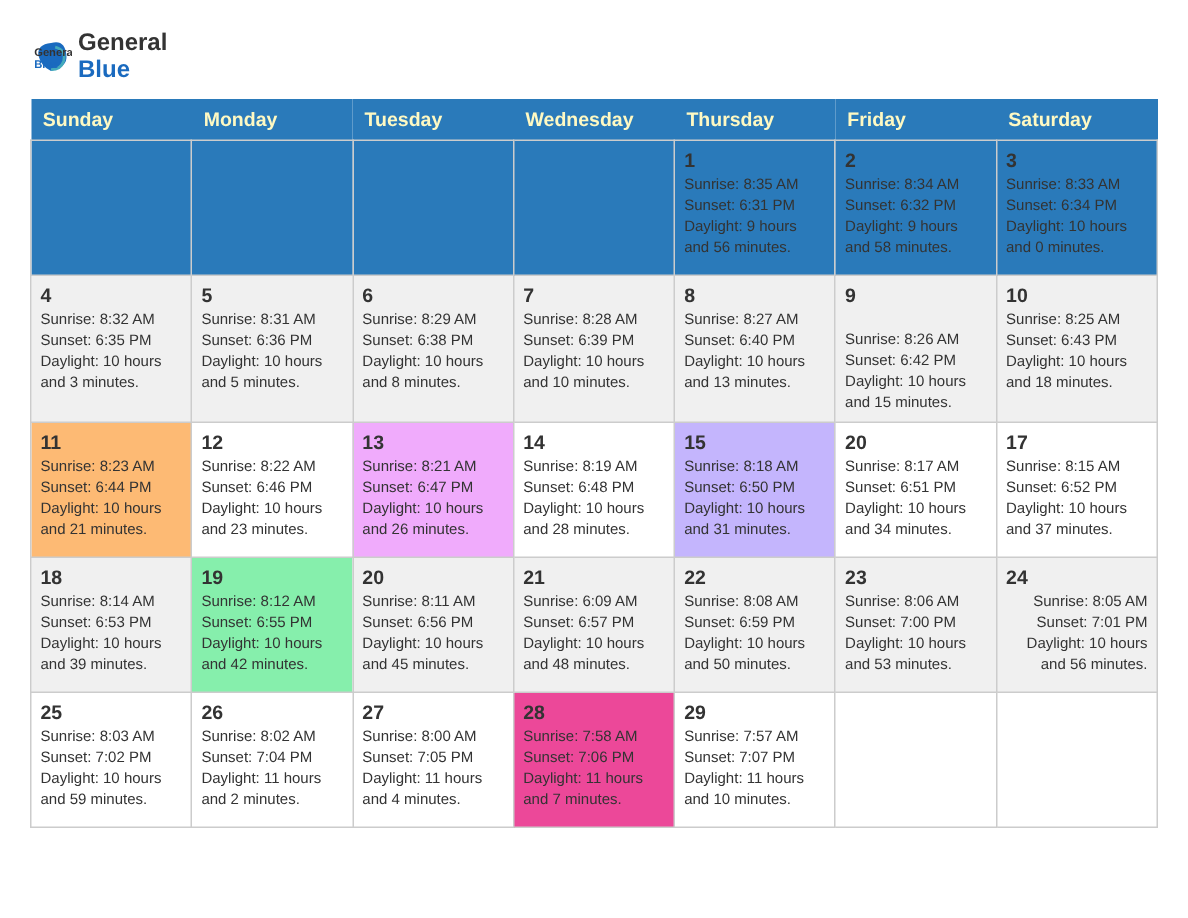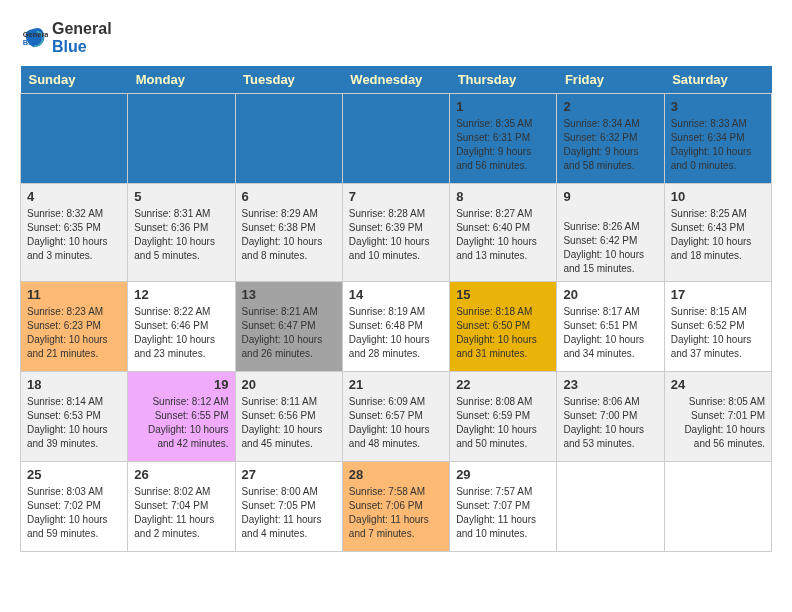--- a/index.html
+++ b/index.html
@@ -186,42 +186,42 @@
           <span class="date-num">10</span>
           <div class="cell-info" style="white-space: pre-line;">Sunrise: 8:25 AM
 Sunset: 6:43 PM
 Daylight: 10 hours and 18 minutes.</div>
         </td>
       </tr>
       <tr>
         <td style="background-color: #fdba74;">
           <span class="date-num">11</span>
           <div class="cell-info" style="white-space: pre-line;">Sunrise: 8:23 AM
-Sunset: 6:23 PM
+Sunset: 6:44 PM
 Daylight: 10 hours and 21 minutes.</div>
         </td>
         <td style="background-color: rgb(255, 255, 255);">
           <span class="date-num">12</span>
           <div class="cell-info" style="white-space: pre-line;">Sunrise: 8:22 AM
 Sunset: 6:46 PM
 Daylight: 10 hours and 23 minutes.</div>
         </td>
-        <td style="background-color: #a3a3a3; margin-left: 40px;">
+        <td style="background-color: #f0abfc; margin-left: 40px;">
           <span class="date-num">13</span>
           <div class="cell-info" style="white-space: pre-line;">Sunrise: 8:21 AM
 Sunset: 6:47 PM
 Daylight: 10 hours and 26 minutes.</div>
         </td>
         <td style="background-color: rgb(255, 255, 255); margin-top: 30px;">
           <span class="date-num">14</span>
           <div class="cell-info" style="white-space: pre-line;">Sunrise: 8:19 AM
 Sunset: 6:48 PM
 Daylight: 10 hours and 28 minutes.</div>
         </td>
-        <td style="background-color: #eab308;">
+        <td style="background-color: #c4b5fd;">
           <span class="date-num">15</span>
           <div class="cell-info" style="white-space: pre-line;">Sunrise: 8:18 AM
 Sunset: 6:50 PM
 Daylight: 10 hours and 31 minutes.</div>
         </td>
         <td style="background-color: rgb(255, 255, 255);">
           <span class="date-num">20</span>
           <div class="cell-info" style="white-space: pre-line;">Sunrise: 8:17 AM
 Sunset: 6:51 PM
 Daylight: 10 hours and 34 minutes.</div>
@@ -233,21 +233,21 @@
 Daylight: 10 hours and 37 minutes.</div>
         </td>
       </tr>
       <tr>
         <td style="background-color: rgb(240, 240, 240);">
           <span class="date-num">18</span>
           <div class="cell-info" style="white-space: pre-line;">Sunrise: 8:14 AM
 Sunset: 6:53 PM
 Daylight: 10 hours and 39 minutes.</div>
         </td>
-        <td style="background-color: #f0abfc; text-align: right;">
+        <td style="background-color: #86efac;">
           <span class="date-num">19</span>
           <div class="cell-info" style="white-space: pre-line;">Sunrise: 8:12 AM
 Sunset: 6:55 PM
 Daylight: 10 hours and 42 minutes.</div>
         </td>
         <td style="background-color: rgb(240, 240, 240);">
           <span class="date-num">20</span>
           <div class="cell-info" style="white-space: pre-line;">Sunrise: 8:11 AM
 Sunset: 6:56 PM
 Daylight: 10 hours and 45 minutes.</div>
@@ -289,21 +289,21 @@
           <div class="cell-info" style="white-space: pre-line;">Sunrise: 8:02 AM
 Sunset: 7:04 PM
 Daylight: 11 hours and 2 minutes.</div>
         </td>
         <td style="background-color: rgb(255, 255, 255);">
           <span class="date-num">27</span>
           <div class="cell-info" style="white-space: pre-line;">Sunrise: 8:00 AM
 Sunset: 7:05 PM
 Daylight: 11 hours and 4 minutes.</div>
         </td>
-        <td style="background-color: #fdba74;">
+        <td style="background-color: #ec4899;">
           <span class="date-num">28</span>
           <div class="cell-info" style="white-space: pre-line;">Sunrise: 7:58 AM
 Sunset: 7:06 PM
 Daylight: 11 hours and 7 minutes.</div>
         </td>
         <td style="background-color: rgb(255, 255, 255);">
           <span class="date-num">29</span>
           <div class="cell-info" style="white-space: pre-line;">Sunrise: 7:57 AM
 Sunset: 7:07 PM
 Daylight: 11 hours and 10 minutes.</div>

